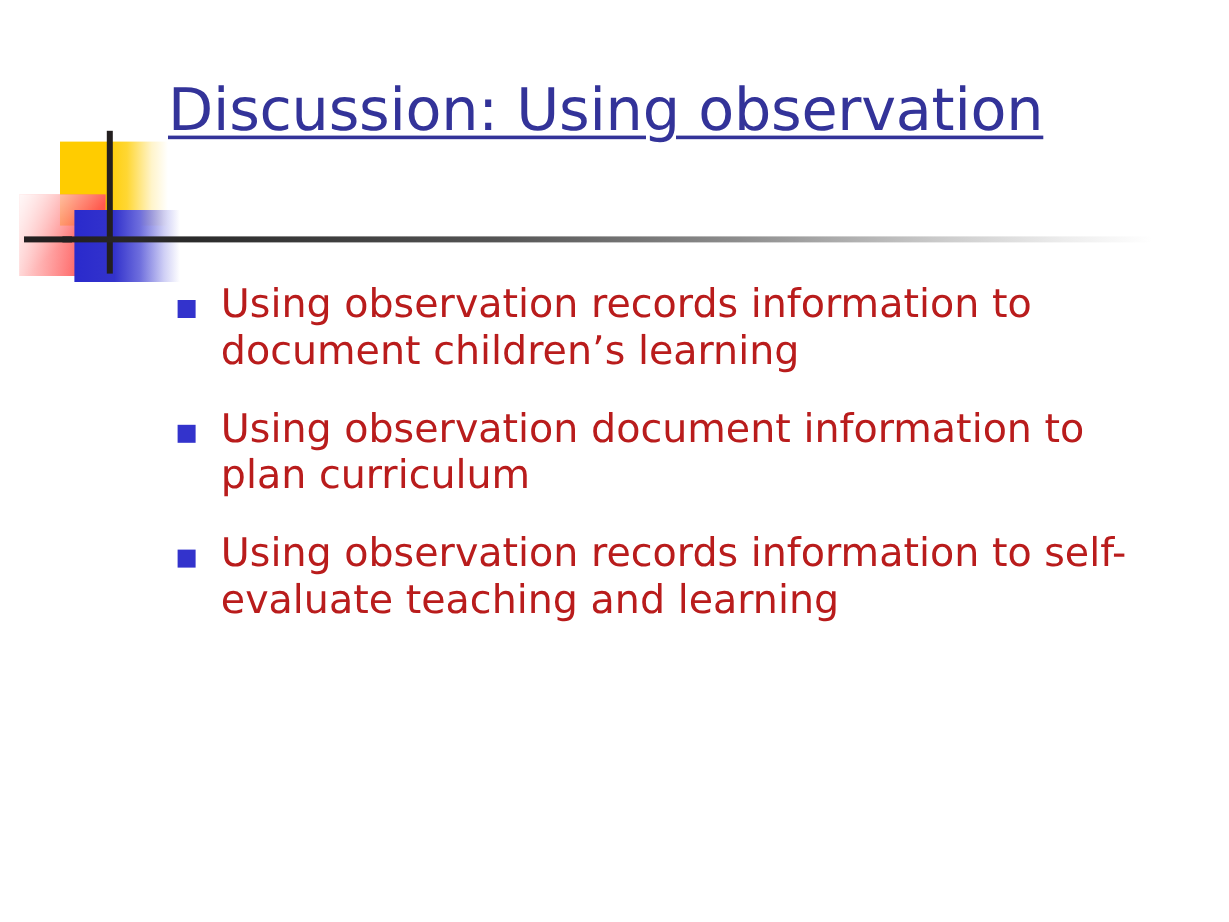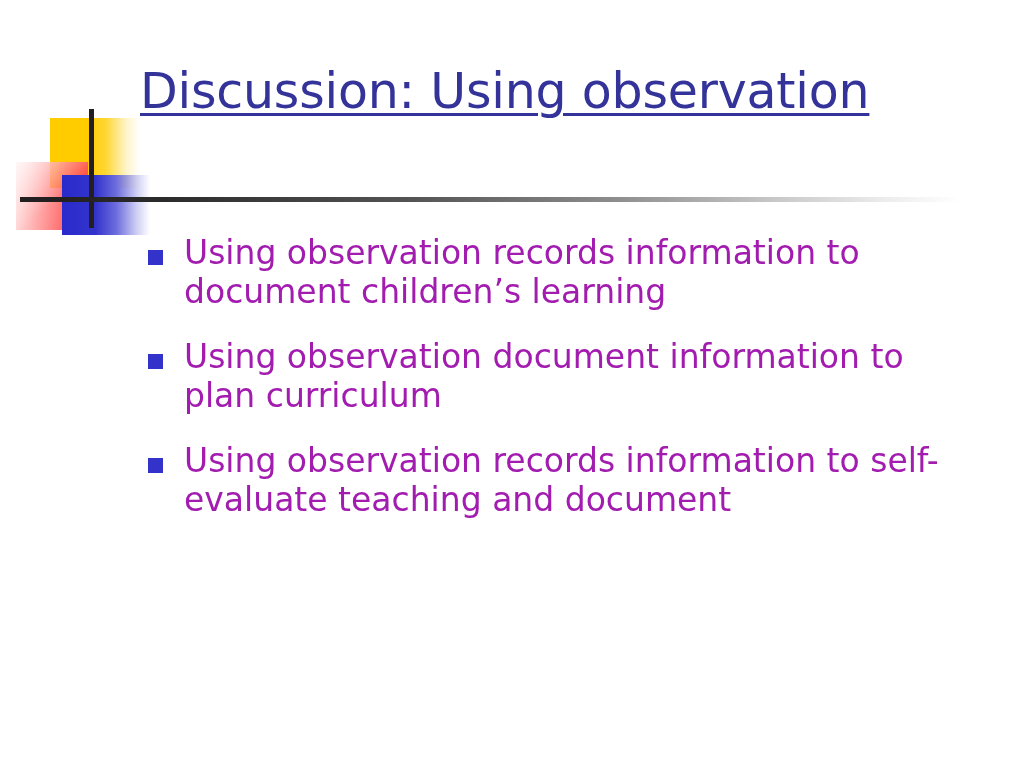--- a/index.html
+++ b/index.html
@@ -108,21 +108,21 @@
     top: 234px;
     width: 840px;
     margin: 0;
     padding: 0;
     list-style: none;
   }
   .bullet-item {
     position: relative;
     padding-left: 40px;
     margin-bottom: 26px;
-    color: #a21caf;
+    color: #b91c1c;
     font-size: 33px;
     line-height: 1.18;
     font-weight: 400;
   }
   .bullet-item:last-child {
     margin-bottom: 0;
   }
   .bullet-marker {
     position: absolute;
     left: 4px;
@@ -158,17 +158,17 @@
     <li class="bullet-item">
       <span class="bullet-marker"></span>
       <span class="bullet-text">Using observation records information to document children’s learning</span>
     </li>
     <li class="bullet-item">
       <span class="bullet-marker"></span>
       <span class="bullet-text">Using observation document information to plan curriculum</span>
     </li>
     <li class="bullet-item">
       <span class="bullet-marker"></span>
-      <span class="bullet-text">Using observation records information to self-evaluate teaching and document</span>
+      <span class="bullet-text">Using observation records information to self-evaluate teaching and learning</span>
     </li>
   </ul>
 
 </div>
 
 </body></html>

